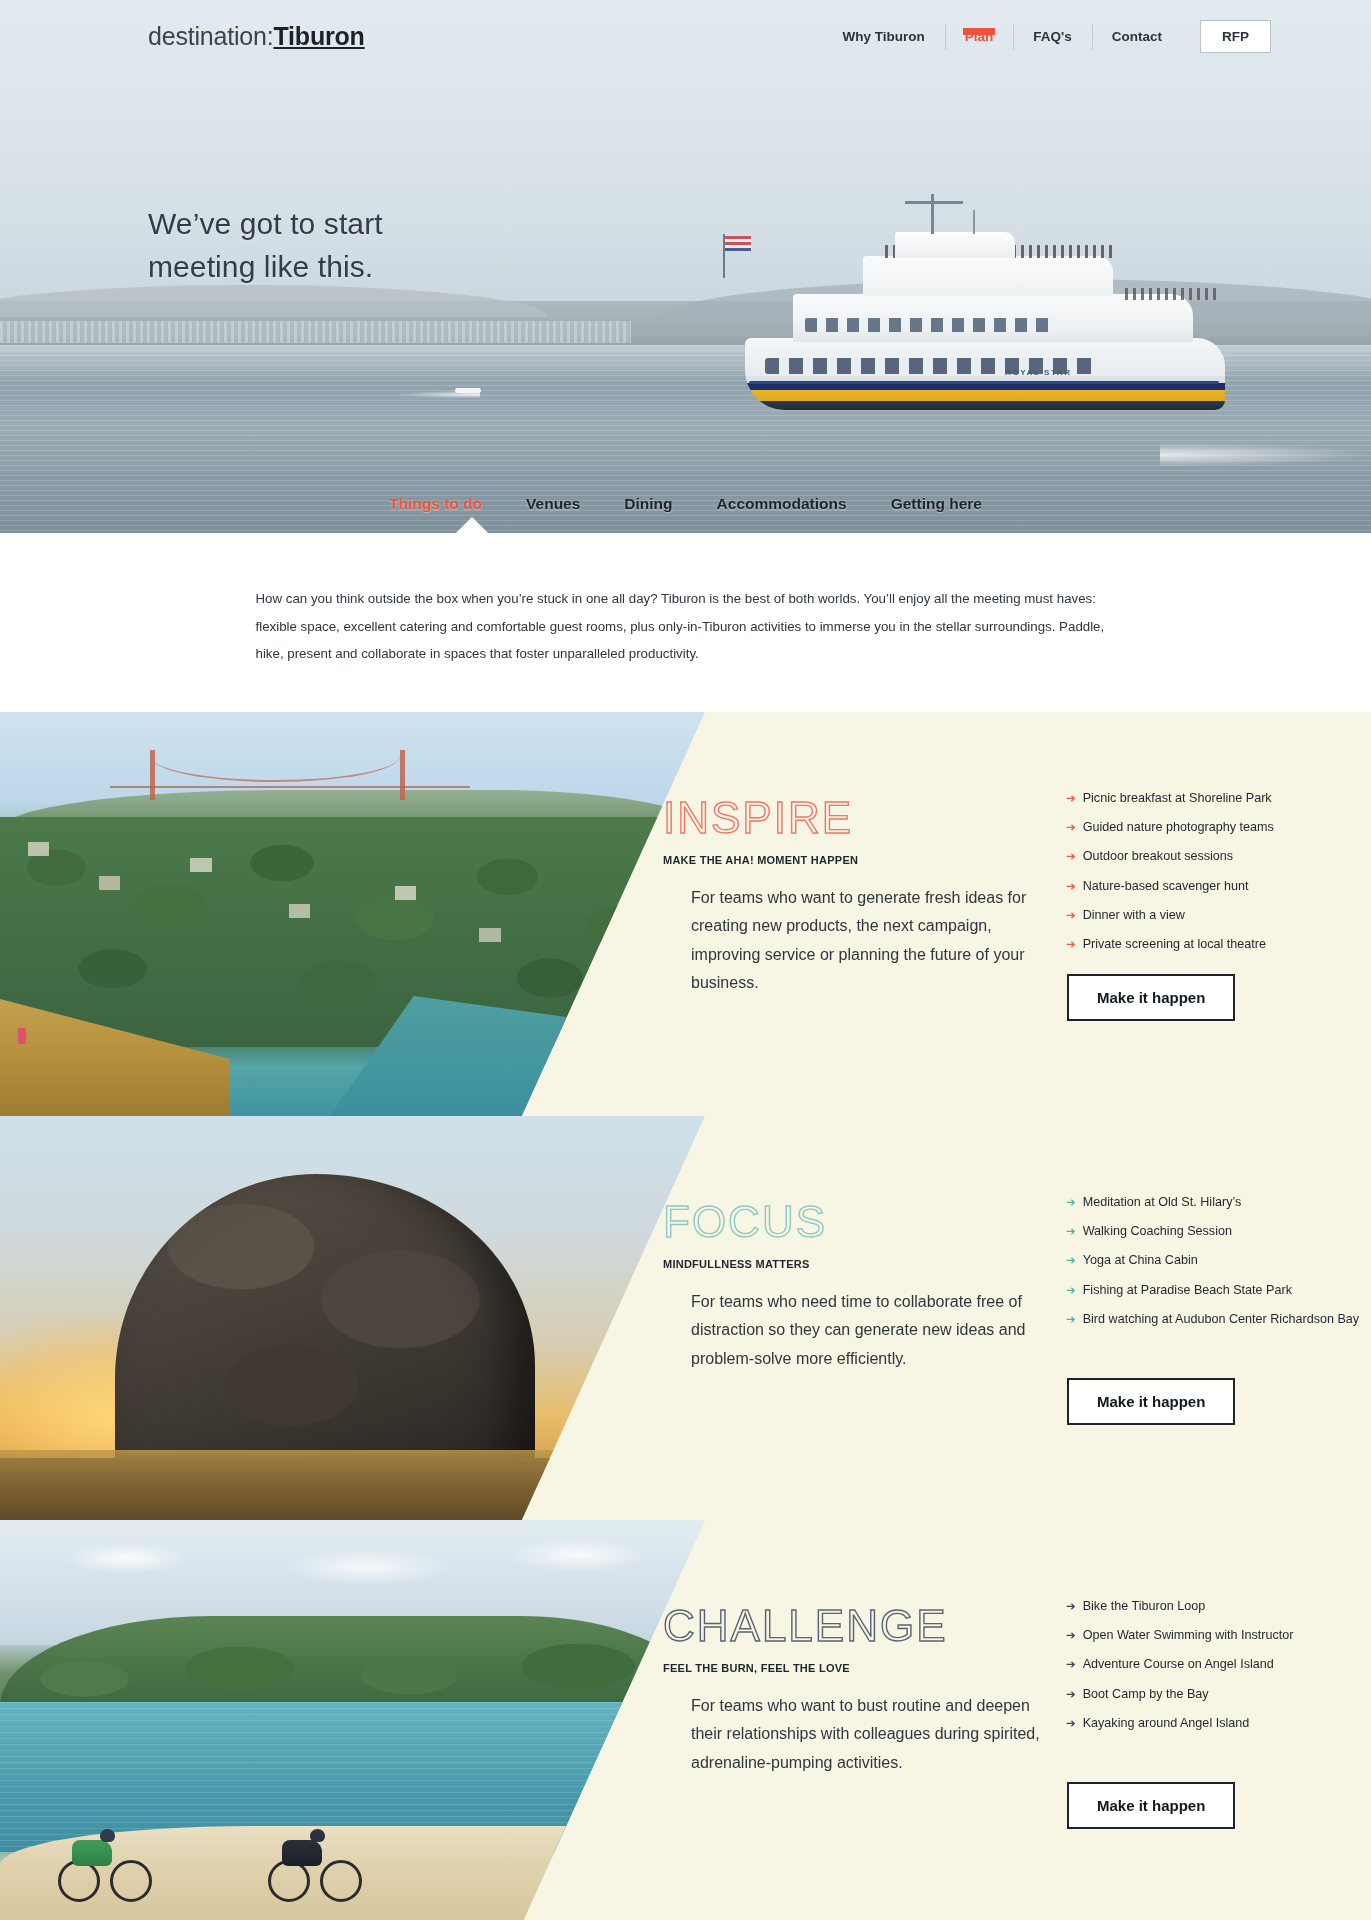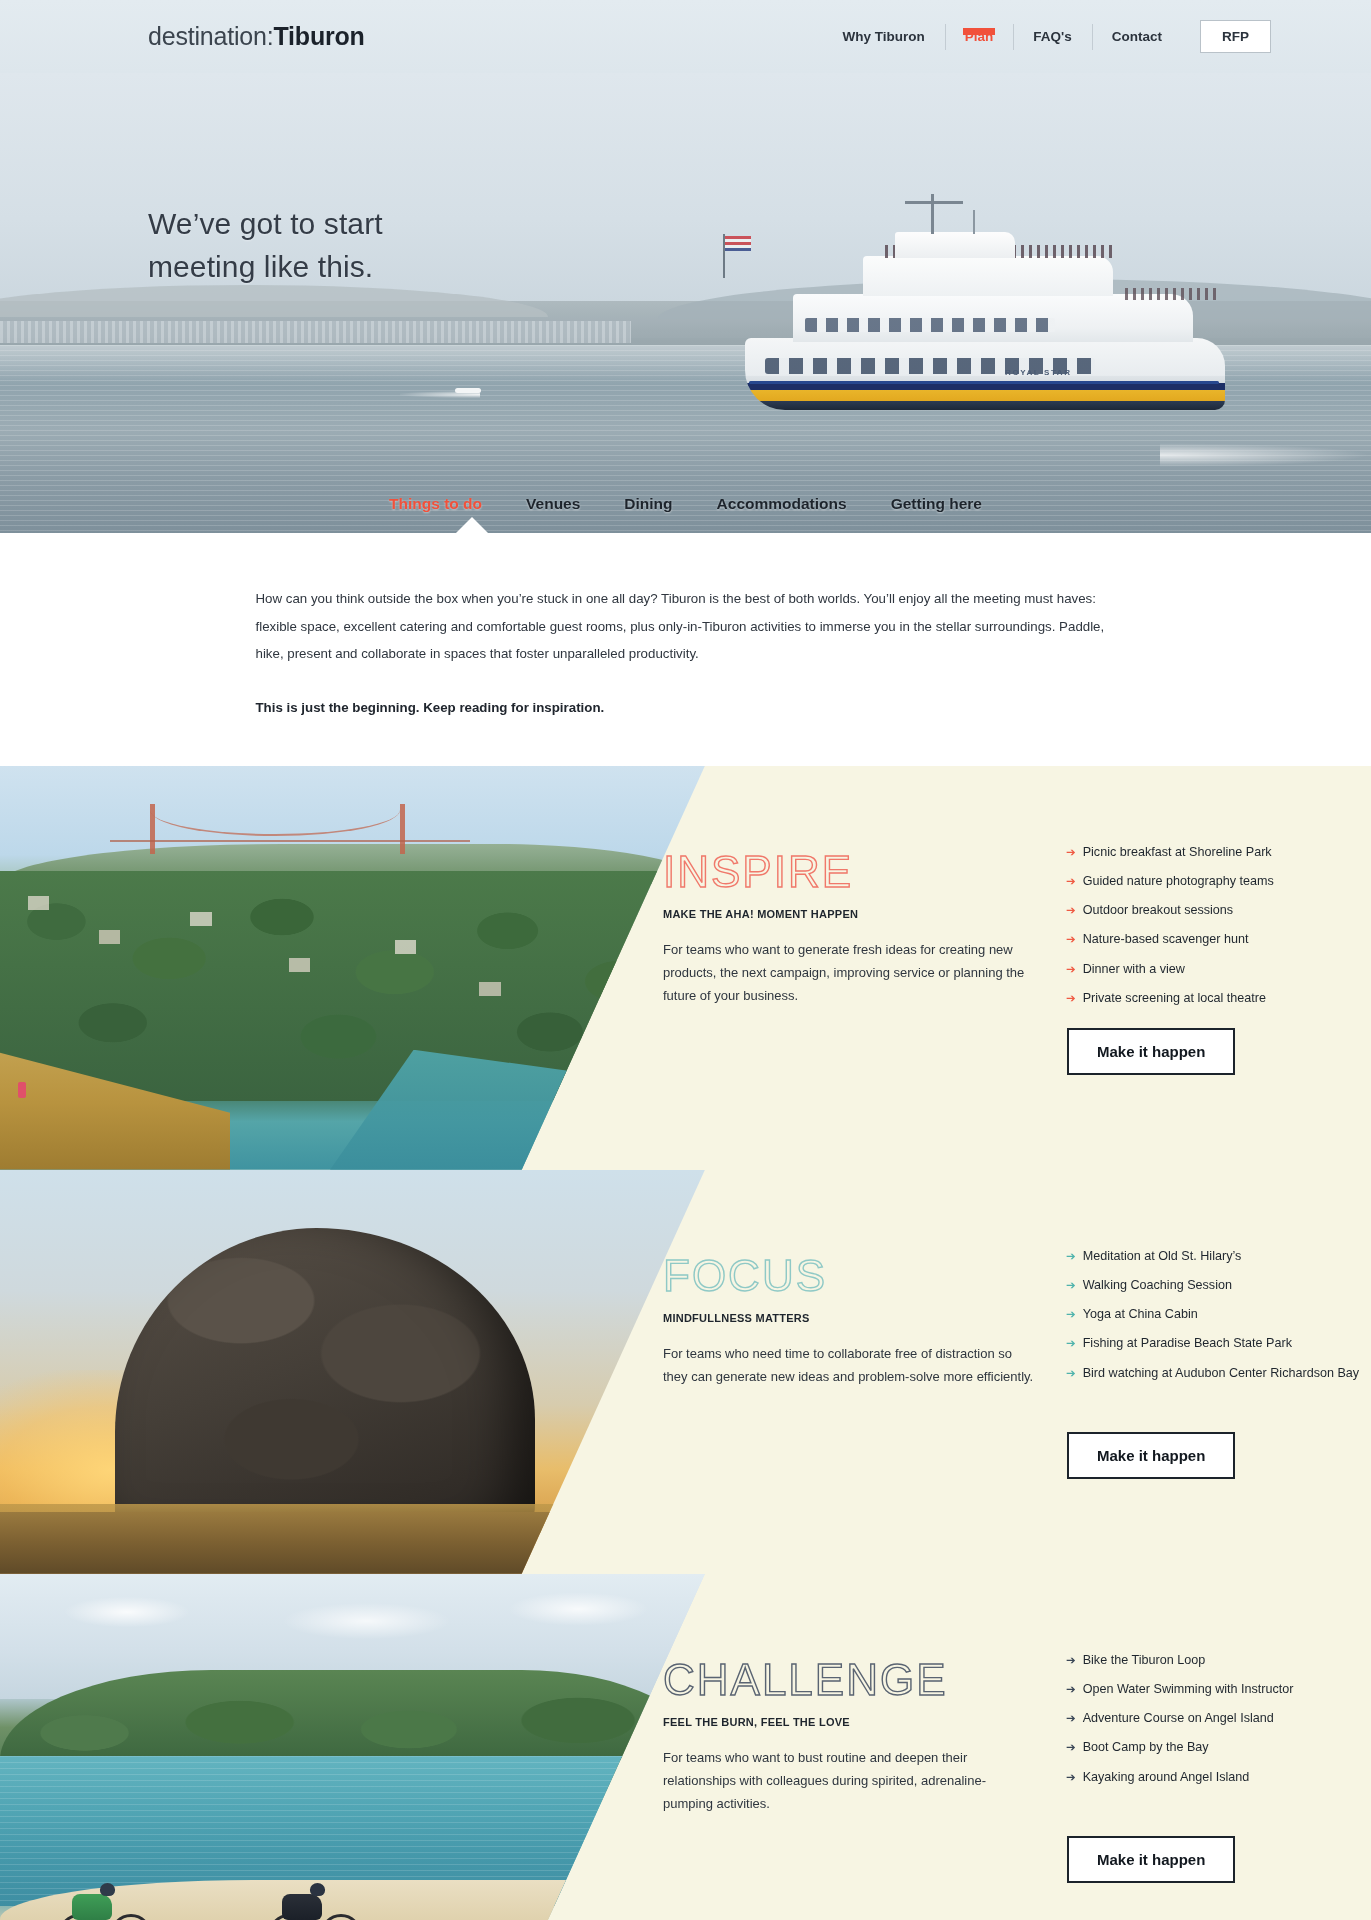--- a/index.html
+++ b/index.html
@@ -19,21 +19,21 @@
     align-items:center;
   }
   .logo {
     margin-left:148px;
     font-size:25px;
     color:#2d3540;
     letter-spacing:-0.2px;
     white-space:nowrap;
   }
   .logo .light { font-weight:400; color:#3b444e; }
-  .logo .bold  { font-weight:700; color:#1b222b; }
+  .logo .bold  { font-weight:700; color:#1b222b;text-decoration:underline; }
 
   .topnav {
     position:absolute;
     right:100px;
     top:0;
     height:73px;
     display:flex;
     align-items:center;
   }
   .topnav-item {
@@ -268,21 +268,21 @@
     font-family:"Liberation Sans", sans-serif;
   }
   .big-title.inspire   { -webkit-text-stroke-color:#f0786a; }
   .big-title.focus     { -webkit-text-stroke-color:#8fc9c6; }
   .big-title.challenge { -webkit-text-stroke-color:#5a6472; }
   .eyebrow {
     font-size:11px; font-weight:700; color:#1e252d;
     letter-spacing:.25px; margin-bottom:18px; text-transform:uppercase;
   }
   .blurb {
-    font-size:13px; line-height:1.78; color:#2f363f; width:372px;
+    font-size:16px; line-height:1.78; color:#2f363f; width:372px;margin-left:28px;
   }
   .bullets { position:absolute; left:403px; top:78px; width:300px; }
   .bullet {
     display:flex; align-items:flex-start; gap:7px;
     font-size:12.6px; line-height:1.35; color:#1f262e;
     margin-bottom:12px; white-space:nowrap;
   }
   .bullet .arw { font-size:11.5px; line-height:1.5; flex:0 0 auto; }
   .bullets.coral .arw { color:#ef5a43; }
   .bullets.teal  .arw { color:#4fb3ac; }
@@ -505,21 +505,20 @@
     <a class="subnav-item" href="#">Venues</a>
     <a class="subnav-item" href="#">Dining</a>
     <a class="subnav-item" href="#">Accommodations</a>
     <a class="subnav-item" href="#">Getting here</a>
     <div class="subnav-arrow"></div>
   </nav>
 </div>
 
 <section class="intro">
   <p>How can you think outside the box when you’re stuck in one all day? Tiburon is the best of both worlds. You’ll enjoy all the meeting must haves: flexible space, excellent catering and comfortable guest rooms, plus only-in-Tiburon activities to immerse you in the stellar surroundings. Paddle, hike, present and collaborate in spaces that foster unparalleled productivity.</p>
-  <p class="kicker">This is just the beginning. Keep reading for inspiration.</p>
 </section>
 
 <section class="section">
   <div class="photo ph-inspire">
     <div class="ridge"></div>
     <div class="bridge-far">
       <div class="cable"></div>
       <div class="tower t1"></div>
       <div class="tower t2"></div>
       <div class="deck"></div>

